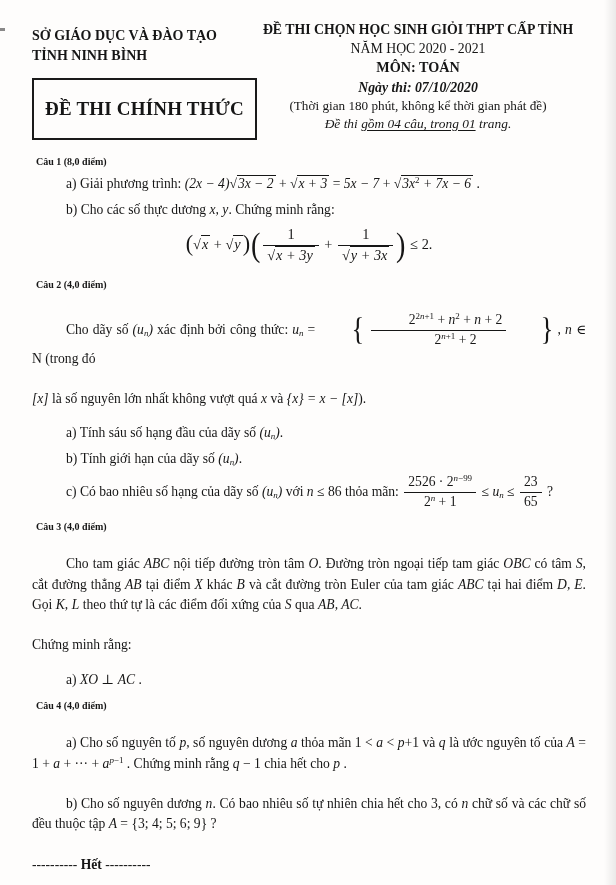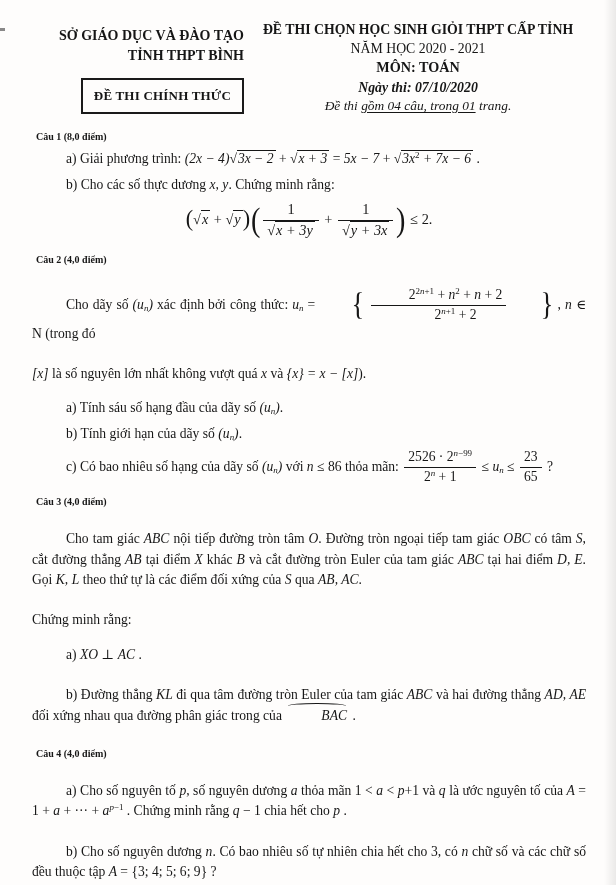--- a/index.html
+++ b/index.html
@@ -4,23 +4,23 @@
 <style>
   *{box-sizing:border-box}
   html,body{margin:0;padding:0}
   body{width:616px;height:885px;background:#ddd}
   .page{position:relative;width:616px;height:885px;background:#fefdfc;font-family:"Liberation Serif","DejaVu Serif",serif;color:#161616;overflow:hidden}
   .page::after{content:"";position:absolute;top:0;right:0;width:12px;height:100%;background:linear-gradient(to right,rgba(0,0,0,0),rgba(0,0,0,.08));pointer-events:none}
   .edge-mark{position:absolute;left:0;top:28px;width:5px;height:3px;background:#3a3a3a;opacity:.6}
   .inner{padding:20px 30px 0 32px}
 
   .header{display:flex;align-items:flex-start}
-  .h-left{width:212px;flex:none;text-align:right;padding-top:6px}
+  .h-left{width:212px;flex:none;text-align:left;padding-top:6px}
   .h-l1{font-weight:700;font-size:14px;line-height:1.4}
-  .stamp-box{display:inline-block;border:2px solid #1a1a1a;padding:8px 11px;margin-top:13px;font-weight:700;font-size:13px;letter-spacing:.2px;white-space:nowrap}
+  .stamp-box{display:inline-block;border:2px solid #1a1a1a;padding:18px 11px;margin-top:13px;font-weight:700;font-size:19px;letter-spacing:.2px;white-space:nowrap}
   .h-right{flex:1;text-align:center;line-height:1.38;padding-left:6px}
   .h-r-title{font-weight:700;font-size:13.8px}
   .h-r-year{font-weight:400;font-size:13.8px}
   .h-r-subject{font-weight:700;font-size:14.2px}
   .h-r-date{font-weight:700;font-style:italic;font-size:13.8px}
   .h-r-duration{font-size:13.2px}
   .h-r-pages{font-style:italic;font-size:13.4px}
   .ul{text-decoration:underline;text-underline-offset:2px}
 
   .content{margin-top:14px;font-size:13.6px;line-height:1.5}
@@ -48,30 +48,31 @@
 </head>
 <body>
 
 <div class="page">
   <div class="edge-mark"></div>
   <div class="inner">
 
     <div class="header">
       <div class="h-left">
         <div class="h-l1">SỞ GIÁO DỤC VÀ ĐÀO TẠO</div>
-        <div class="h-l1">TỈNH THPT BÌNH</div>
+        <div class="h-l1">TỈNH NINH BÌNH</div>
         <div>
           <span class="stamp-box">ĐỀ THI CHÍNH THỨC</span>
         </div>
       </div>
       <div class="h-right">
         <div class="h-r-title">ĐỀ THI CHỌN HỌC SINH GIỎI THPT CẤP TỈNH</div>
         <div class="h-r-year">NĂM HỌC 2020 - 2021</div>
         <div class="h-r-subject">MÔN: TOÁN</div>
         <div class="h-r-date">Ngày thi: 07/10/2020</div>
+        <div class="h-r-duration">(Thời gian 180 phút, không kể thời gian phát đề)</div>
         <div class="h-r-pages">Đề thi <span class="ul">gồm 04 câu, trong 01</span> trang.</div>
       </div>
     </div>
 
     <div class="content">
 
       <div class="qhead">Câu 1 (8,0 điểm)</div>
       <div class="line">a) Giải phương trình: <i>(2x − 4)</i><span class="sqrt"><span class="rad">√</span><span class="vinc"><i>3x − 2</i></span></span> + <span class="sqrt"><span class="rad">√</span><span class="vinc"><i>x + 3</i></span></span> = <i>5x − 7</i> + <span class="sqrt"><span class="rad">√</span><span class="vinc"><i>3x</i><sup>2</sup><i> + 7x − 6</i></span></span> .</div>
       <div class="line">b) Cho các số thực dương <i>x, y</i>. Chứng minh rằng:</div>
       <div class="formula"><span class="big">(</span><span class="sqrt"><span class="rad">√</span><span class="vinc"><i>x</i></span></span> + <span class="sqrt"><span class="rad">√</span><span class="vinc"><i>y</i></span></span><span class="big">)</span><span class="Big">(</span><span class="frac"><span class="num">1</span><span class="den"><span class="sqrt"><span class="rad">√</span><span class="vinc"><i>x + 3y</i></span></span></span></span> + <span class="frac"><span class="num">1</span><span class="den"><span class="sqrt"><span class="rad">√</span><span class="vinc"><i>y + 3x</i></span></span></span></span><span class="Big">)</span> ≤ 2.</div>
@@ -80,21 +81,20 @@
       <div class="para">Cho dãy số <i>(u</i><sub><i>n</i></sub><i>)</i> xác định bởi công thức: <i>u</i><sub><i>n</i></sub> = <span class="Big">{</span><span class="frac"><span class="num">2<sup>2<i>n</i>+1</sup> + <i>n</i><sup>2</sup> + <i>n</i> + 2</span><span class="den">2<sup><i>n</i>+1</sup> + 2</span></span><span class="Big">}</span>, <i>n</i> ∈ N (trong đó</div>
       <div class="noindent"><i>[x]</i> là số nguyên lớn nhất không vượt quá <i>x</i> và <i>{x} = x − [x]</i>).</div>
       <div class="line">a) Tính sáu số hạng đầu của dãy số <i>(u</i><sub><i>n</i></sub><i>)</i>.</div>
       <div class="line">b) Tính giới hạn của dãy số <i>(u</i><sub><i>n</i></sub><i>)</i>.</div>
       <div class="line">c) Có bao nhiêu số hạng của dãy số <i>(u</i><sub><i>n</i></sub><i>)</i> với <i>n</i> ≤ 86 thỏa mãn: <span class="frac"><span class="num">2526 · 2<sup><i>n</i>−99</sup></span><span class="den">2<sup><i>n</i></sup> + 1</span></span> ≤ <i>u</i><sub><i>n</i></sub> ≤ <span class="frac"><span class="num">23</span><span class="den">65</span></span> ?</div>
 
       <div class="qhead">Câu 3 (4,0 điểm)</div>
       <div class="para">Cho tam giác <i>ABC</i> nội tiếp đường tròn tâm <i>O</i>. Đường tròn ngoại tiếp tam giác <i>OBC</i> có tâm <i>S</i>, cắt đường thẳng <i>AB</i> tại điểm <i>X</i> khác <i>B</i> và cắt đường tròn Euler của tam giác <i>ABC</i> tại hai điểm <i>D, E</i>. Gọi <i>K, L</i> theo thứ tự là các điểm đối xứng của <i>S</i> qua <i>AB, AC</i>.</div>
       <div class="noindent">Chứng minh rằng:</div>
       <div class="line">a) <i>XO</i> ⊥ <i>AC</i> .</div>
-      <div class="para">b) Đường thẳng <i>KL</i> đi qua tâm đường tròn Euler của tam giác <i>ABC</i> và hai đường thẳng <i>AD, AE</i> đối xứng nhau qua đường phân giác trong của <span class="arc">BAC</span> .</div>
 
       <div class="qhead">Câu 4 (4,0 điểm)</div>
       <div class="para">a) Cho số nguyên tố <i>p</i>, số nguyên dương <i>a</i> thỏa mãn 1 &lt; <i>a</i> &lt; <i>p</i>+1 và <i>q</i> là ước nguyên tố của <i>A</i> = 1 + <i>a</i> + ··· + <i>a</i><sup><i>p</i>−1</sup> . Chứng minh rằng <i>q</i> − 1 chia hết cho <i>p</i> .</div>
       <div class="para">b) Cho số nguyên dương <i>n</i>. Có bao nhiêu số tự nhiên chia hết cho 3, có <i>n</i> chữ số và các chữ số đều thuộc tập <i>A</i> = {3; 4; 5; 6; 9} ?</div>
 
       <div class="het">---------- <b>Hết</b> ----------</div>
 
     </div>
   </div>
 </div>

